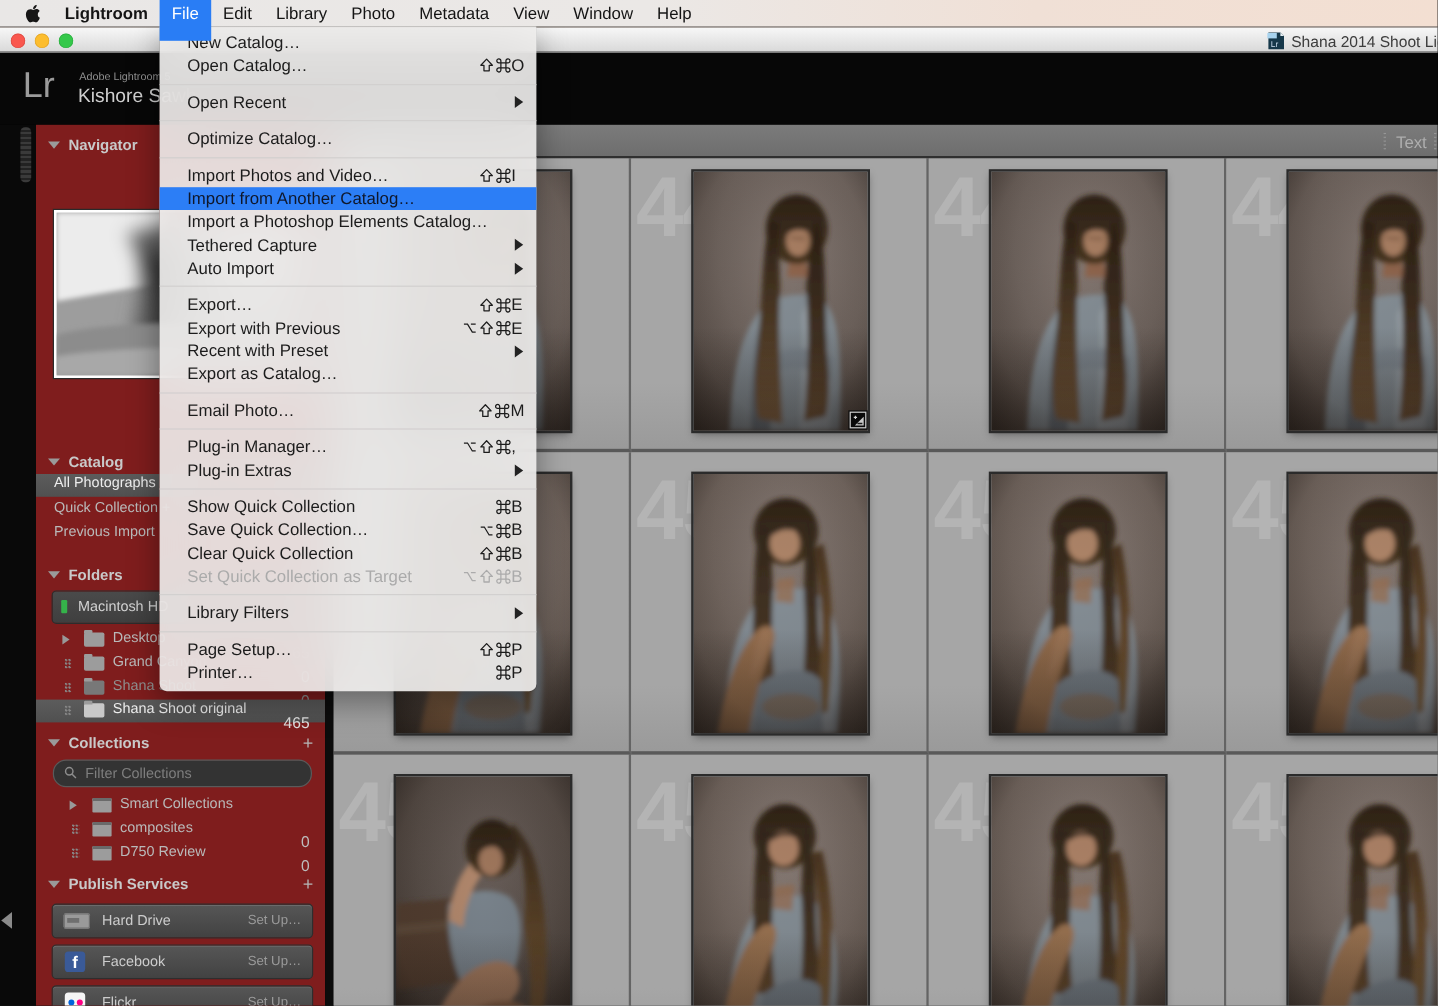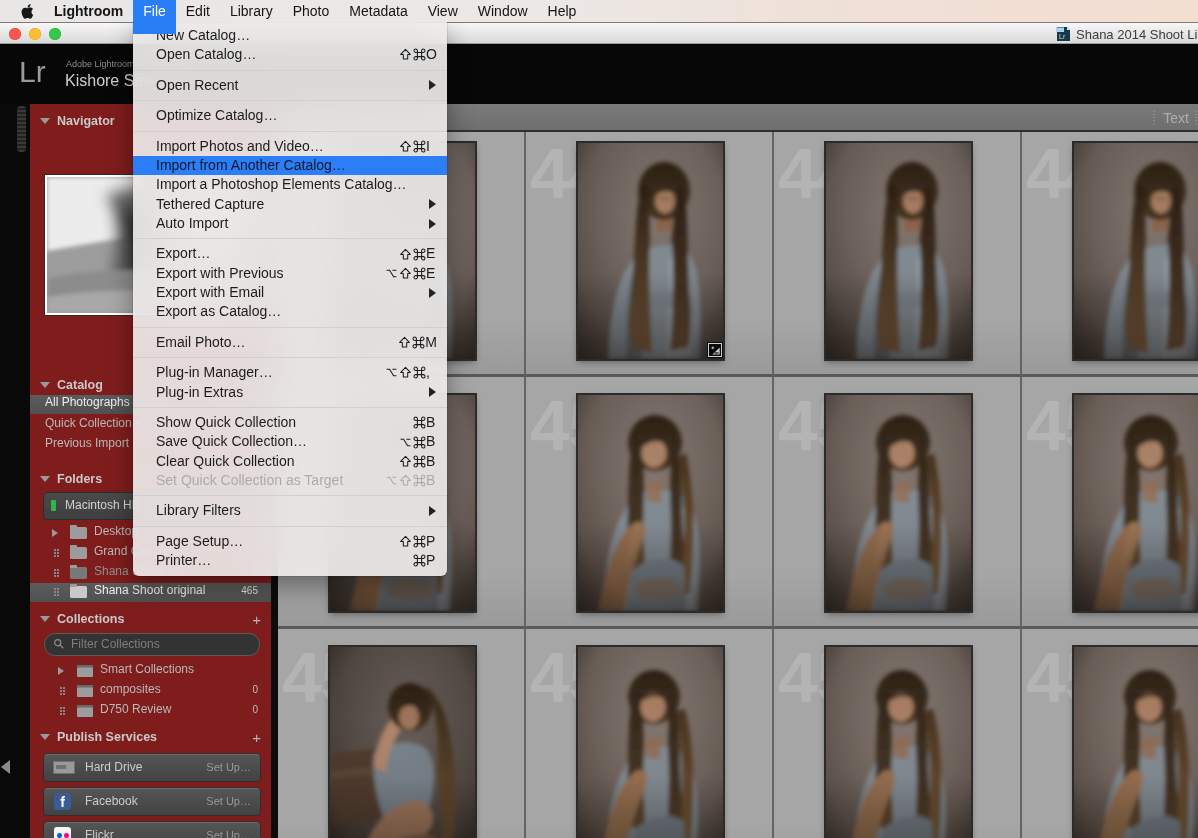--- a/index.html
+++ b/index.html
@@ -33,21 +33,21 @@
 #leftpanel{position:absolute;left:30px;top:104px;width:241px;height:734px;background:#7f1d1d;overflow:hidden}
 #divider{position:absolute;left:271px;top:104px;width:7px;height:734px;background:#0c0c0c}
 
 .phead{position:absolute;left:0;width:241px;height:20px;font-size:12.5px;font-weight:bold;color:#c9c9c9}
 .phead .tri{position:absolute;left:10px;top:6px;width:0;height:0;border:5px solid transparent;
  border-top:6px solid #9a9a9a;border-bottom:none}
 .phead .t{position:absolute;left:27px;top:2px}
 .phead .plus{position:absolute;right:10px;top:1px;color:#b5b5b5;font-size:15px;font-weight:normal}
 .prow{position:absolute;left:0;width:241px;height:19px;font-size:12px;color:#b9b9b9;white-space:nowrap}
 .prow .t{position:absolute;top:0}
-.prow .cnt{position:absolute;right:13px;top:2px;font-size:10px;color:#bdbdbd}
+.prow .cnt{position:absolute;right:13px;top:12px;font-size:13px;color:#bdbdbd}
 .prow.sel{background:linear-gradient(#5c5c5c,#505050);color:#ededed}
 .rowtri{position:absolute;width:0;height:0;border:4px solid transparent;border-left:6px solid #999;top:5px}
 .foldico{position:absolute;width:17px;height:12px;top:3px;background:#9c9c9c;border-radius:1.5px}
 .foldico:before{content:"";position:absolute;left:0;top:-2px;width:7px;height:3px;background:#9c9c9c;border-radius:1px 1px 0 0}
 .collico{position:absolute;width:16px;height:12px;top:3px;background:#9c9c9c;border-radius:1px;
  box-shadow:inset 0 2.5px 0 #6a6a6a}
 .grip{position:absolute;width:6px;height:8px;top:5px;
  background:radial-gradient(circle 1px at 1px 1px,#888 95%,transparent) 0 0/3px 3px}
 
 .pubrow{position:absolute;left:13px;width:216px;height:27px;border-radius:4px;
@@ -587,21 +587,21 @@
           <svg class="k" viewBox="0 0 13 13">
             <path d="M6.5 1.3 L11.3 6.4 H8.7 V11 H4.3 V6.4 H1.7 Z" fill="none" stroke="currentColor" stroke-width="1.05" stroke-linejoin="round"></path>
           </svg>
           <svg class="k" viewBox="0 0 13 13">
             <path d="M4.4 4.4 H8.6 V8.6 H4.4 Z M4.4 4.4 V2.8 A1.7 1.7 0 1 0 2.7 4.4 Z M8.6 4.4 H10.2 A1.7 1.7 0 1 0 8.6 2.8 Z M8.6 8.6 V10.2 A1.7 1.7 0 1 0 10.3 8.6 Z M4.4 8.6 H2.8 A1.7 1.7 0 1 0 4.4 10.2 Z" fill="none" stroke="currentColor" stroke-width="1.05"></path>
           </svg>
           <span class="kl">E</span>
         </span>
       </div>
 <div class="mi ">
-        <span class="ml">Export with Email</span>
+        <span class="ml">Recent with Preset</span>
         <span class="subarr"></span>
       </div>
 <div class="mi ">
         <span class="ml">Export as Catalog…</span>
       </div>
 <div class="msep"></div>
 <div class="mi ">
         <span class="ml">Email Photo…</span>
         <span class="sc">
           <svg class="k" viewBox="0 0 13 13">

